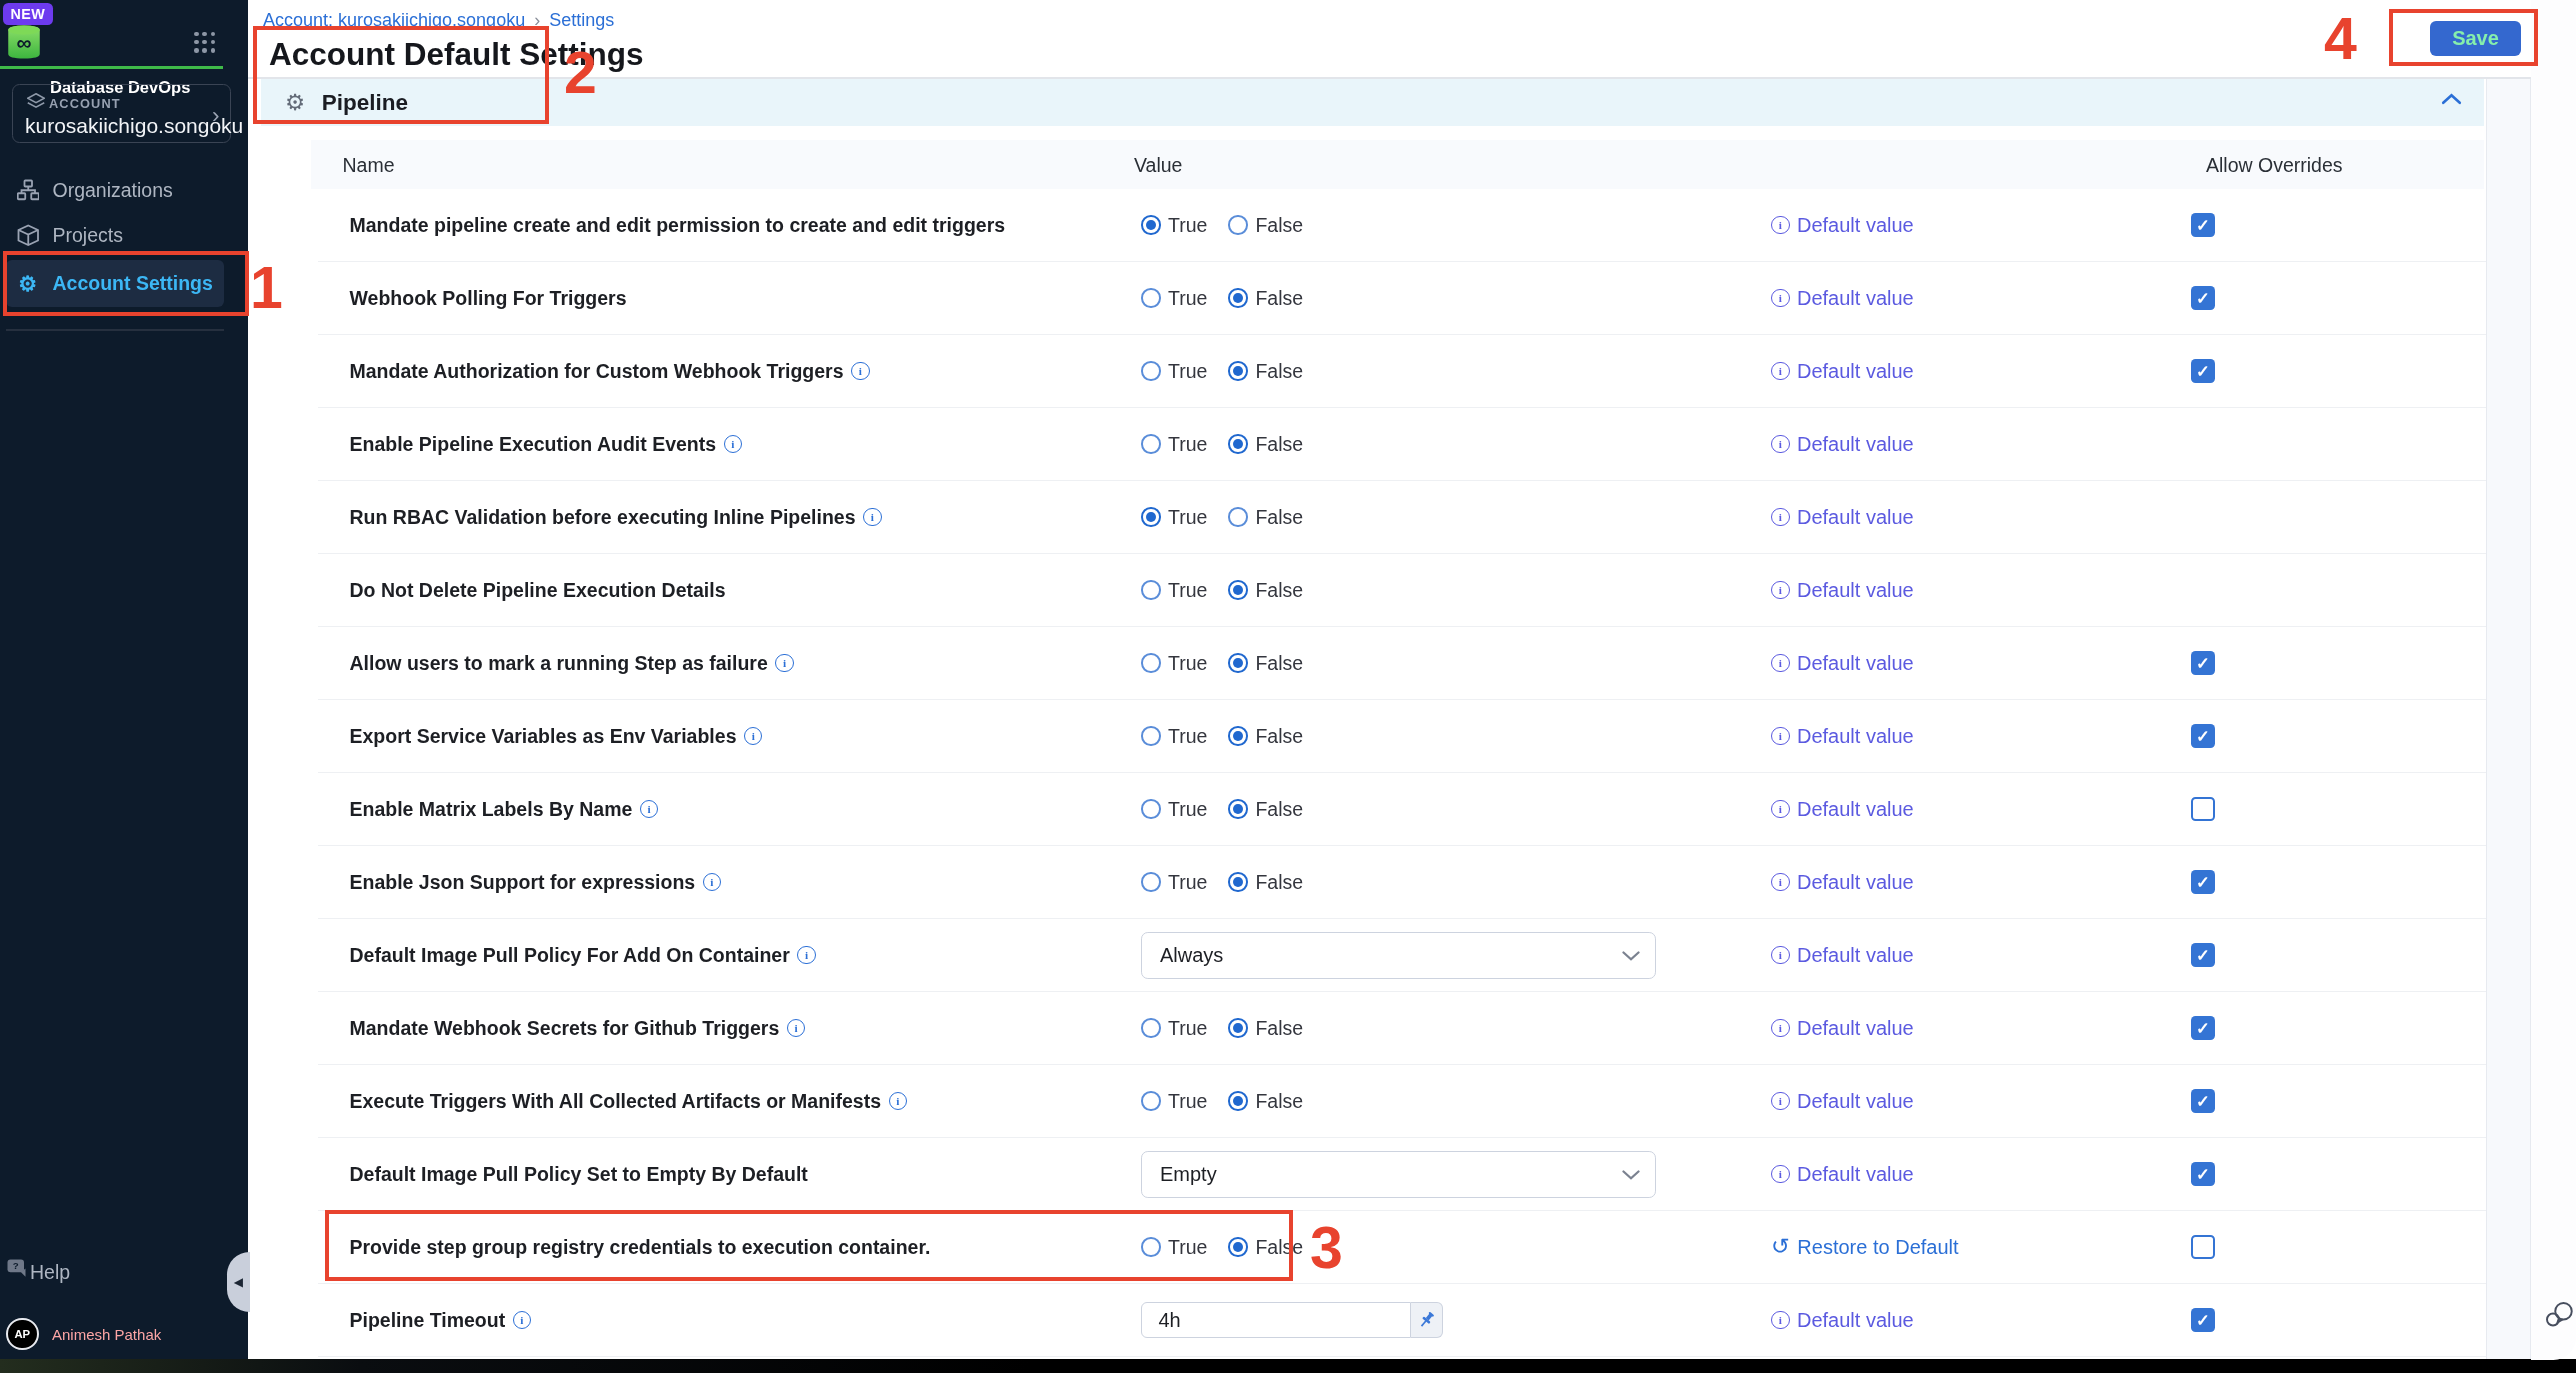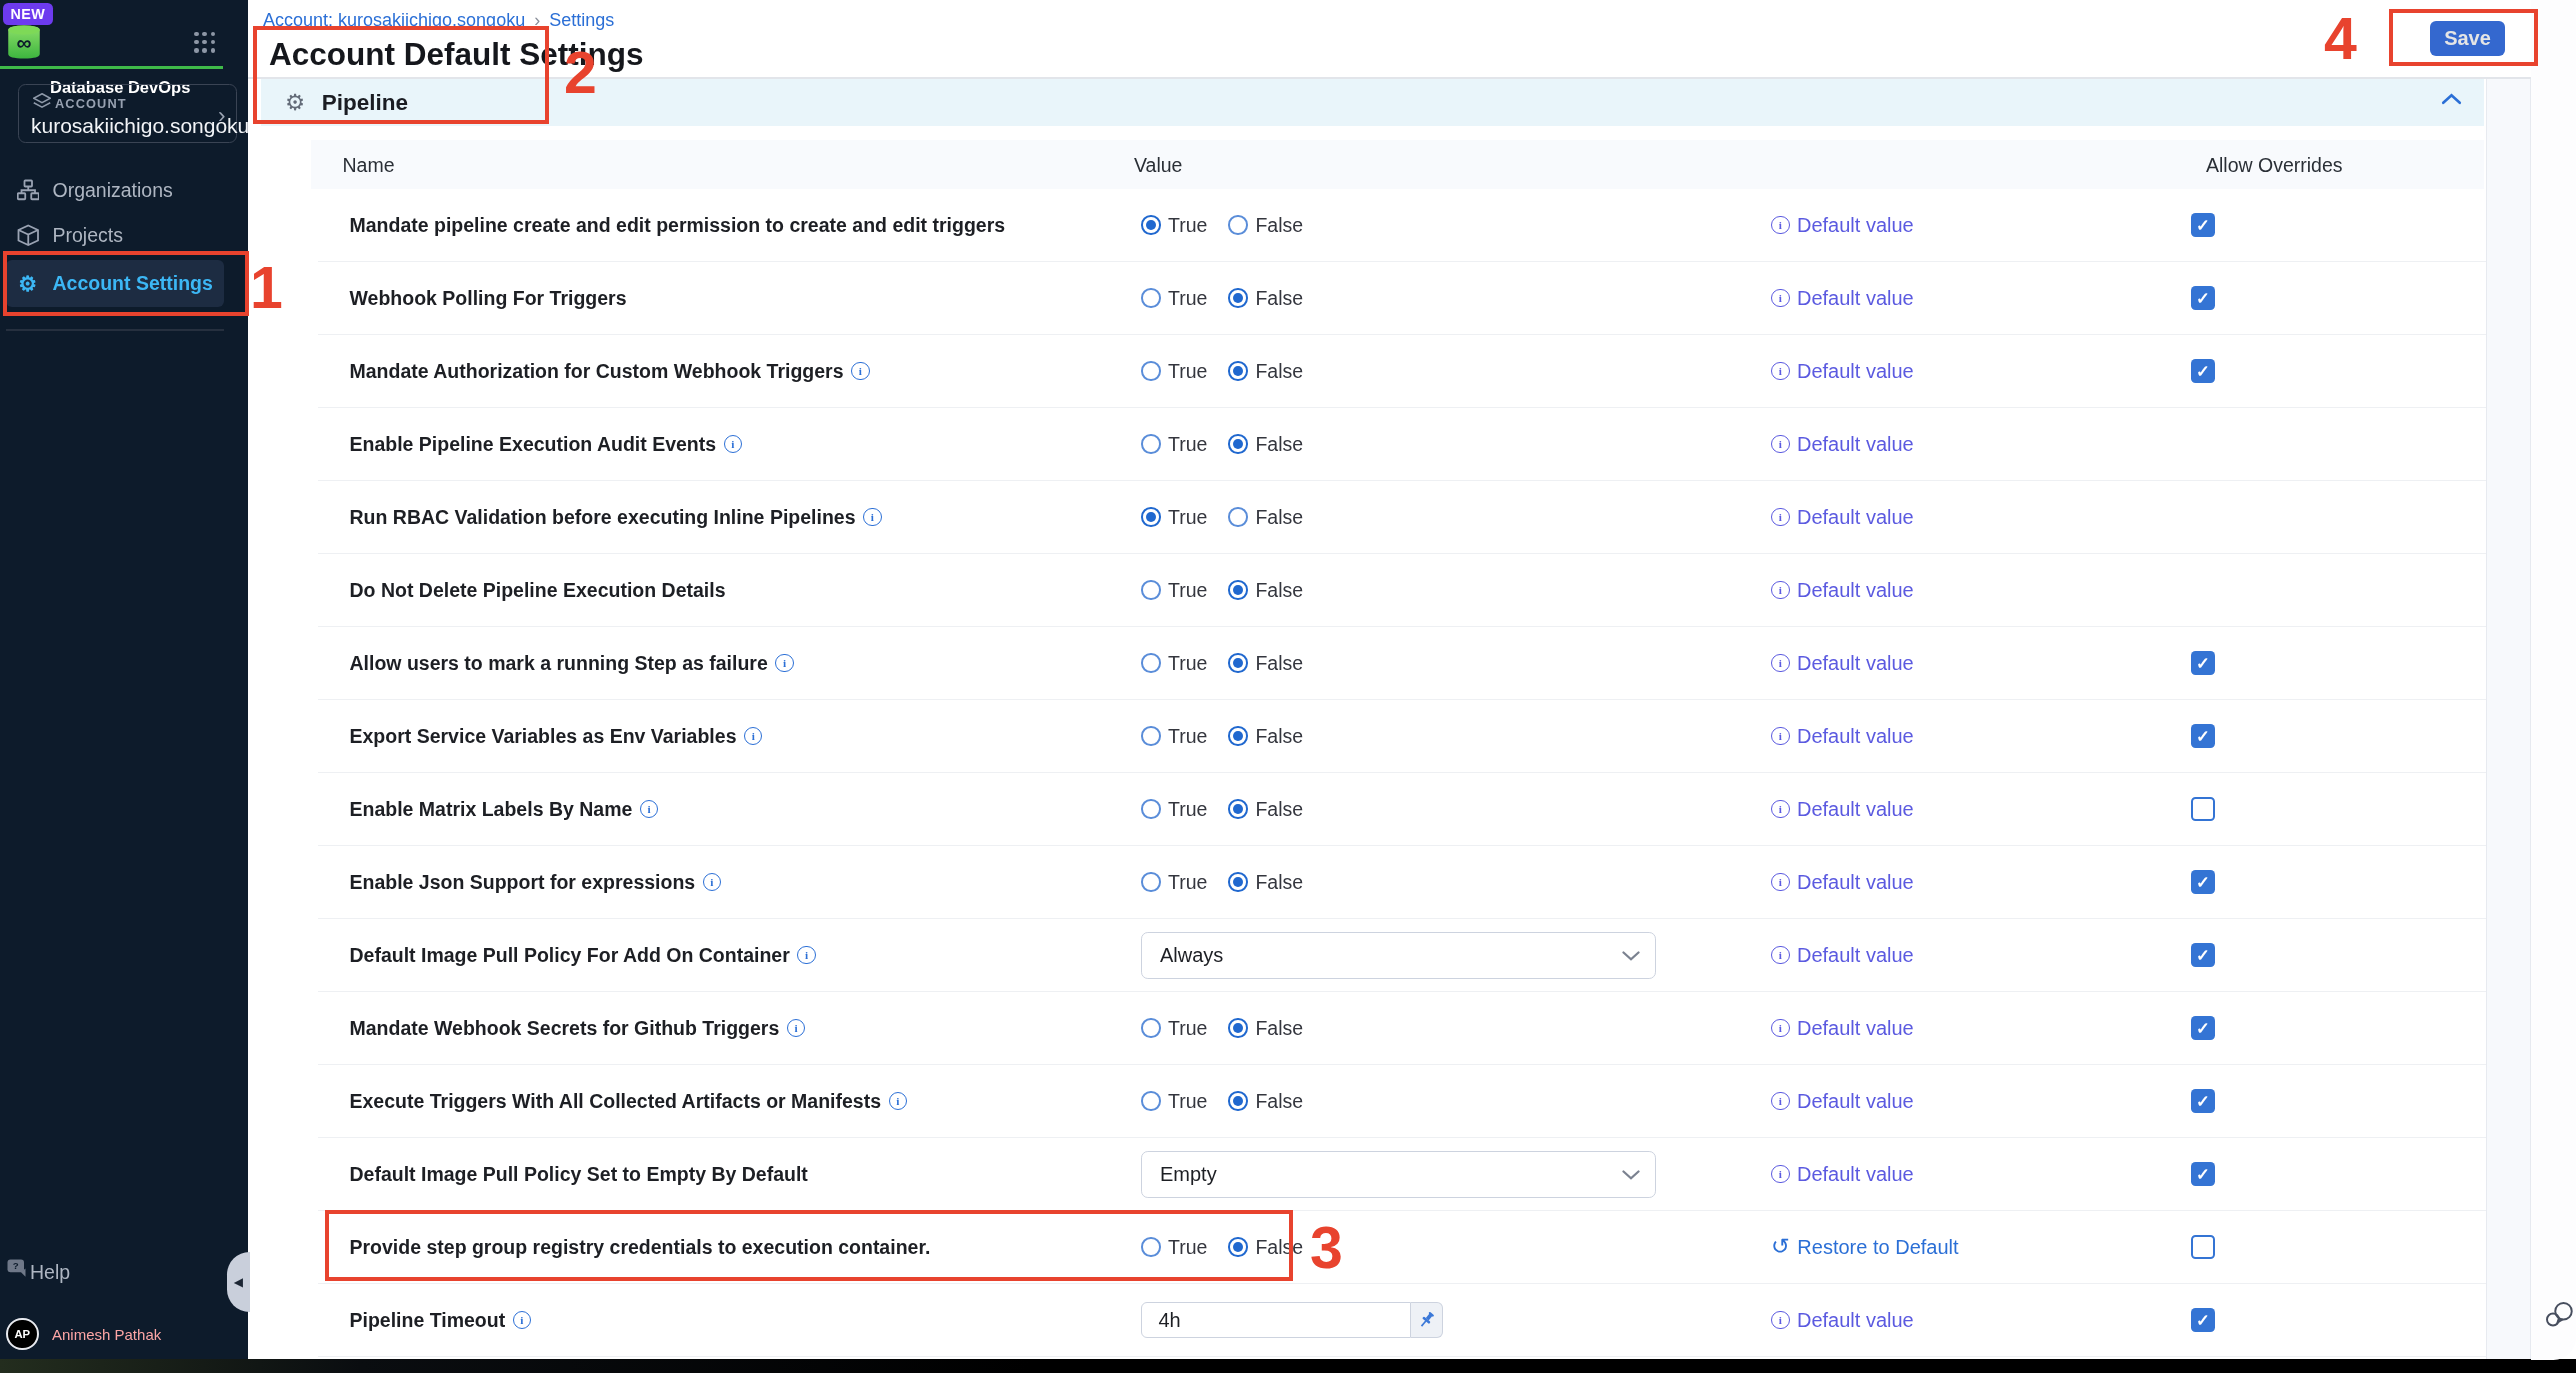--- a/index.html
+++ b/index.html
@@ -8,21 +8,21 @@
 
   
   .sidebar{position:absolute;left:0;top:0;width:248px;height:1359px;background:#0d1b2b;}
   .new-badge{position:absolute;left:3px;top:3px;padding:3px 7.5px;border-radius:5.3px;
     background:#6d3bef;color:#fff;font-size:14.3px;font-weight:bold;letter-spacing:0.4px;}
   .logo{position:absolute;left:4.5px;top:24px;width:38px;height:36px;}
   .product{position:absolute;left:50px;top:30px;font-size:16.5px;font-weight:bold;color:#fff;margin-top:48px;}
   .grid-icon{position:absolute;left:194px;top:31.5px;width:22.5px;height:22.5px;}
   .grid-icon i{position:absolute;width:4.5px;height:4.5px;border-radius:50%;background:#8d97a6;}
   .green-line{position:absolute;left:0;top:66px;width:223px;height:3px;background:#3fba49;}
-  .account-box{position:absolute;left:18px;top:84px;width:219px;height:59px;border:1.5px solid #3a4454;
+  .account-box{position:absolute;left:12px;top:84px;width:219px;height:59px;border:1.5px solid #3a4454;
     border-radius:7.5px;box-sizing:border-box;}
   .account-label{position:absolute;left:36px;top:10.5px;font-size:12.8px;letter-spacing:1.1px;color:#97a1b1;font-weight:bold;}
   .account-name{position:absolute;left:12px;top:28.5px;font-size:21px;color:#f2f4f7;}
   .account-chevron{position:absolute;right:10.5px;top:18px;font-size:22.5px;color:#9aa3b2;}
   .layers-icon{position:absolute;left:13.5px;top:7.5px;}
   .nav-item{position:absolute;left:6px;width:218px;height:47px;display:flex;align-items:center;
     color:#aeb6c2;font-size:19.5px;}
   .nav-item .nicon{width:25.5px;margin-left:9px;margin-right:12px;display:flex;justify-content:center;}
   .nav-item.active{background:#1d2c42;border-radius:6px;color:#3cb7f5;font-weight:bold;}
   .nav-div{position:absolute;left:6px;top:329px;width:218px;height:1.5px;background:#26303f;}
@@ -32,22 +32,22 @@
     color:#fff;font-size:11.3px;font-weight:bold;display:flex;align-items:center;justify-content:center;margin-right:10.5px;}
   .collapse-handle{position:absolute;left:227px;top:1252px;width:22.5px;height:60px;background:#c9cfdb;
     border-radius:22.5px 0 0 22.5px;display:flex;align-items:center;justify-content:center;}
   .collapse-handle span{color:#1b2533;font-size:12px;}
 
   
   .breadcrumb{position:absolute;left:263px;top:9.8px;font-size:18px;color:#8a8f9a;}
   .breadcrumb a{color:#2b6fd6;text-decoration:none;}
   .bc-sep{margin:0 9px;color:#8a8f9a;}
   .page-title{position:absolute;left:269px;top:36px;font-size:31.5px;font-weight:bold;color:#15171c;}
-  .save-btn{position:absolute;left:2430px;top:21px;width:75px;height:35px;background:#3468cf;border:none;
-    border-radius:6px;color:#e5e5e5;font-size:20px;font-weight:bold;font-family:inherit;}
+  .save-btn{position:absolute;left:2430px;top:21px;width:91px;height:35px;background:#3468cf;border:none;
+    border-radius:6px;color:#86efac;font-size:20px;font-weight:bold;font-family:inherit;}
   .header-line{position:absolute;left:248px;top:77px;width:2283px;height:1.5px;background:#e2e5ea;}
 
   
   .band{position:absolute;left:261px;top:79px;width:2223px;height:47px;background:#e9f5fa;
     display:flex;align-items:center;}
   .band .gear{color:#636b78;font-size:22.5px;margin-left:24px;}
   .band .stitle{margin-left:16.5px;font-size:22.5px;font-weight:bold;color:#1b1d23;}
   .band .chev-up{position:absolute;right:22.5px;top:13.5px;}
 
   

